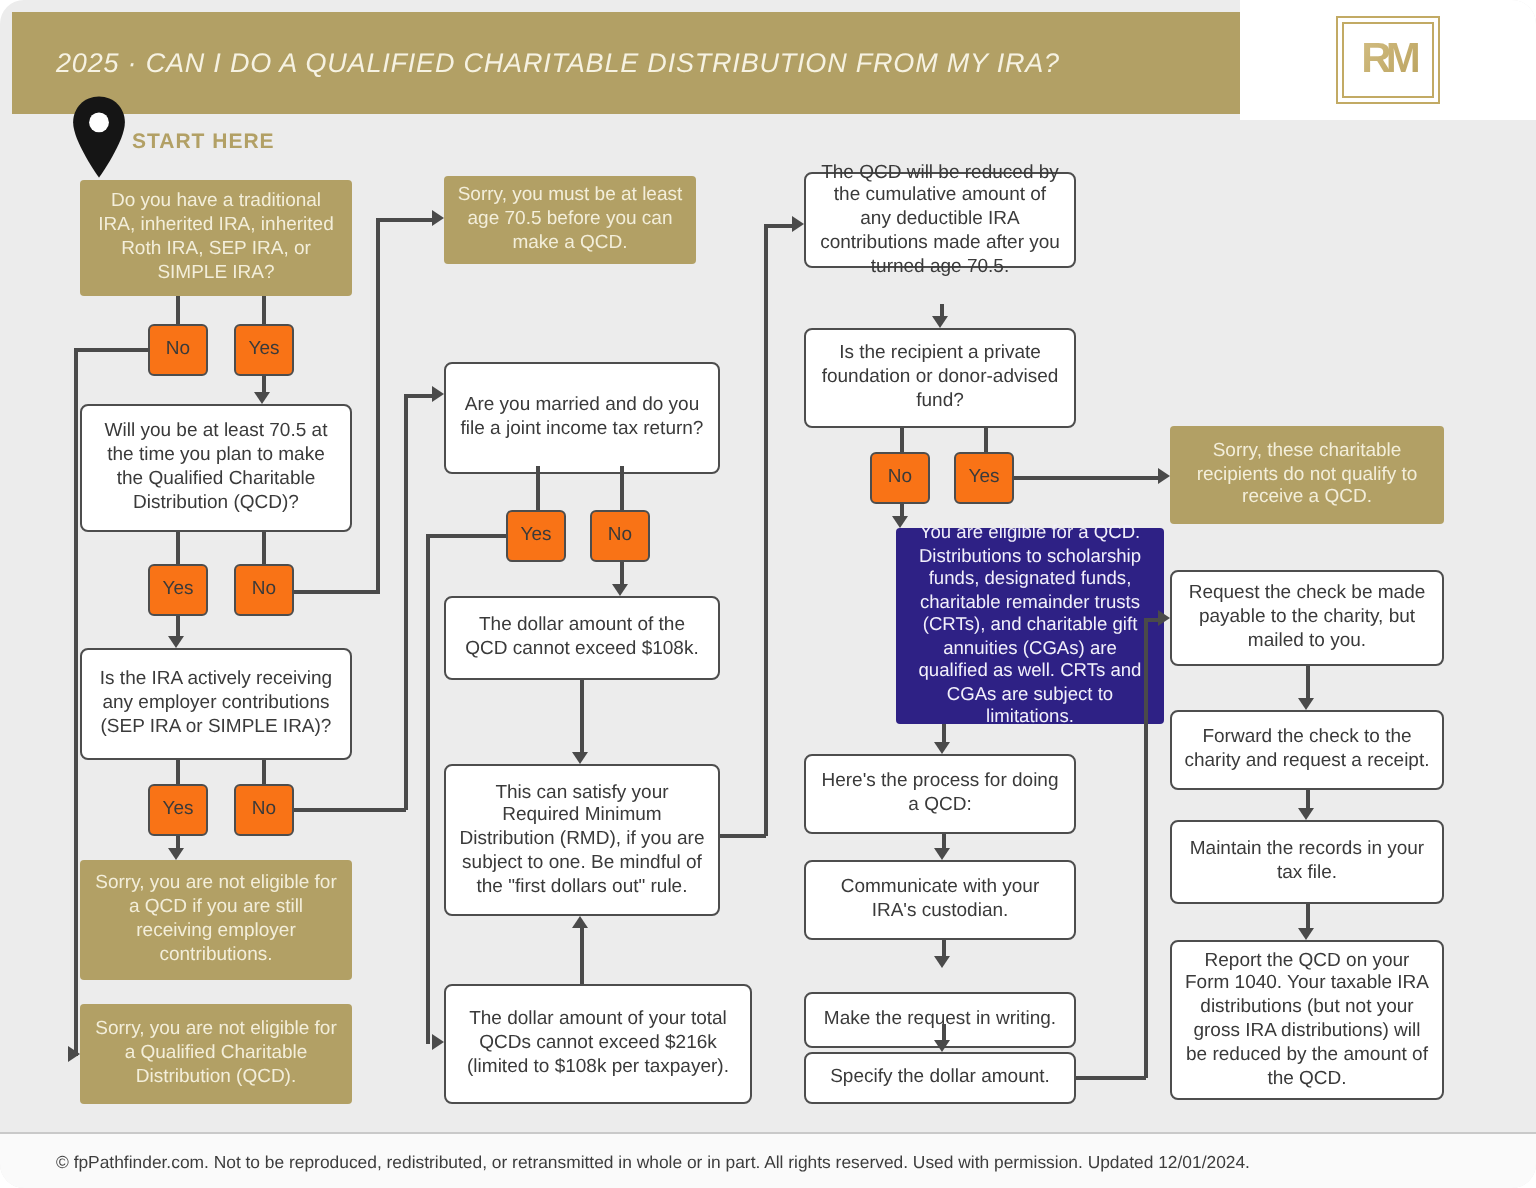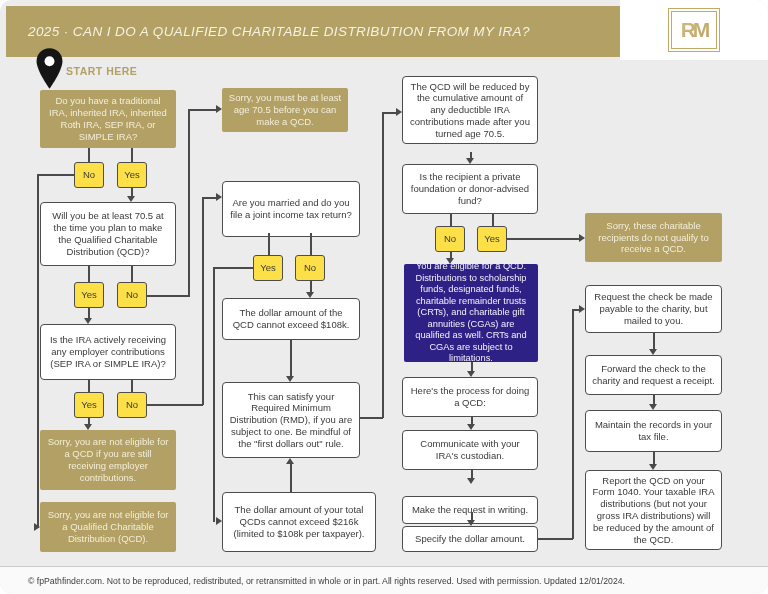--- a/index.html
+++ b/index.html
@@ -8,22 +8,22 @@
   .canvas { position:absolute; left:0; top:0; width:768px; height:594px; background:#ececec; border-radius:12px; overflow:hidden; }
   .header { position:absolute; left:6px; top:6px; width:614px; height:51px; background:var(--gold); display:flex; align-items:center; padding-left:22px;font-style:italic; }
   .header span { color:#f6f2e2; font-size:13.5px; letter-spacing:.4px; }
   .logo-area { position:absolute; left:620px; top:0px; width:148px; height:60px; background:#fff; display:flex; align-items:center; justify-content:center; }
   .logo { width:52px; height:44px; border:4px double #c2aa64; display:flex; align-items:center; justify-content:center; color:#c2aa64; font-weight:bold; font-size:21px; letter-spacing:-3px; background:linear-gradient(135deg,#d8c48c,#b59c55); -webkit-background-clip:text; background-clip:text; -webkit-text-fill-color:transparent; }
   .start-here { position:absolute; left:66px; top:65px; color:var(--gold); font-weight:bold; font-size:10.5px; letter-spacing:.5px; }
   .pin { position:absolute; left:36px; top:48px; width:27px; height:41px; }
   .box { position:absolute; display:flex; align-items:center; justify-content:center; text-align:center; font-size:9.5px; line-height:1.24; padding:3px 5px; }
   .white { background:#fff; border:1.2px solid #4d4d4d; border-radius:4px; color:#3a3a3a; }
   .goldbox { background:var(--gold); border-radius:2px; color:#f3eeda; }
-  .purplebox { background:var(--purple); border-radius:2px; color:#f2f0fb; font-size:9.3px; }
-  .yn { background:#fde047; border:1.2px solid #4d4d4d; border-radius:3px; color:#3a3a3a; width:30px; height:26px; }
+  .purplebox { background:var(--purple); border-radius:2px; color:#f2f0fb; font-size:9.3px;margin-left:44px; }
+  .yn { background:#f97316; border:1.2px solid #4d4d4d; border-radius:3px; color:#3a3a3a; width:30px; height:26px; }
   .ln { position:absolute; background:var(--line); }
   .v { width:1.5px; } .h { height:1.5px; }
   .arr { position:absolute; width:0; height:0; }
   .arr-d { border-left:4.5px solid transparent; border-right:4.5px solid transparent; border-top:6px solid var(--line); }
   .arr-u { border-left:4.5px solid transparent; border-right:4.5px solid transparent; border-bottom:6px solid var(--line); }
   .arr-r { border-top:4.5px solid transparent; border-bottom:4.5px solid transparent; border-left:6px solid var(--line); }
   .footer { position:absolute; left:0; bottom:0; width:768px; height:28px; background:#fafafa; border-top:1px solid #c9c9c9; display:flex; align-items:center; padding-left:10px; }
   .footer span { font-size:8.7px; color:#3d3d3d;margin-left:18px; }
 </style>
 </head>
@@ -57,21 +57,21 @@
   <div class="box goldbox" style="left:40px;top:502px;width:136px;height:50px">Sorry, you are not eligible for a Qualified Charitable Distribution (QCD).</div>
 
   <div class="box goldbox" style="left:222px;top:88px;width:126px;height:44px">Sorry, you must be at least age 70.5 before you can make a QCD.</div>
   <div class="box white" style="left:222px;top:181px;width:138px;height:56px">Are you married and do you file a joint income tax return?</div>
   <div class="box yn" style="left:253px;top:255px">Yes</div>
   <div class="box yn" style="left:295px;top:255px">No</div>
   <div class="box white" style="left:222px;top:298px;width:138px;height:42px">The dollar amount of the QCD cannot exceed $108k.</div>
   <div class="box white" style="left:222px;top:382px;width:138px;height:76px">This can satisfy your Required Minimum Distribution (RMD), if you are subject to one. Be mindful of the "first dollars out" rule.</div>
   <div class="box white" style="left:222px;top:492px;width:154px;height:60px">The dollar amount of your total QCDs cannot exceed $216k (limited to $108k per taxpayer).</div>
 
-  <div class="box white" style="left:402px;top:76px;width:136px;height:68px">The QCD will be reduced by the cumulative amount of any deductible IRA contributions made after you turned age 70.5.</div>
+  <div class="box white" style="left:402px;top:86px;width:136px;height:48px">The QCD will be reduced by the cumulative amount of any deductible IRA contributions made after you turned age 70.5.</div>
   <div class="box white" style="left:402px;top:164px;width:136px;height:50px">Is the recipient a private foundation or donor-advised fund?</div>
   <div class="box yn" style="left:435px;top:226px">No</div>
   <div class="box yn" style="left:477px;top:226px">Yes</div>
   <div class="box purplebox" style="left:404px;top:264px;width:134px;height:98px">You are eligible for a QCD. Distributions to scholarship funds, designated funds, charitable remainder trusts (CRTs), and charitable gift annuities (CGAs) are qualified as well. CRTs and CGAs are subject to limitations.</div>
   <div class="box white" style="left:402px;top:377px;width:136px;height:40px">Here's the process for doing a QCD:</div>
   <div class="box white" style="left:402px;top:430px;width:136px;height:40px">Communicate with your IRA's custodian.</div>
   <div class="box white" style="left:402px;top:496px;width:136px;height:28px">Make the request in writing.</div>
   <div class="box white" style="left:402px;top:526px;width:136px;height:26px">Specify the dollar amount.</div>
 
   <div class="box goldbox" style="left:585px;top:213px;width:137px;height:49px">Sorry, these charitable recipients do not qualify to receive a QCD.</div>

